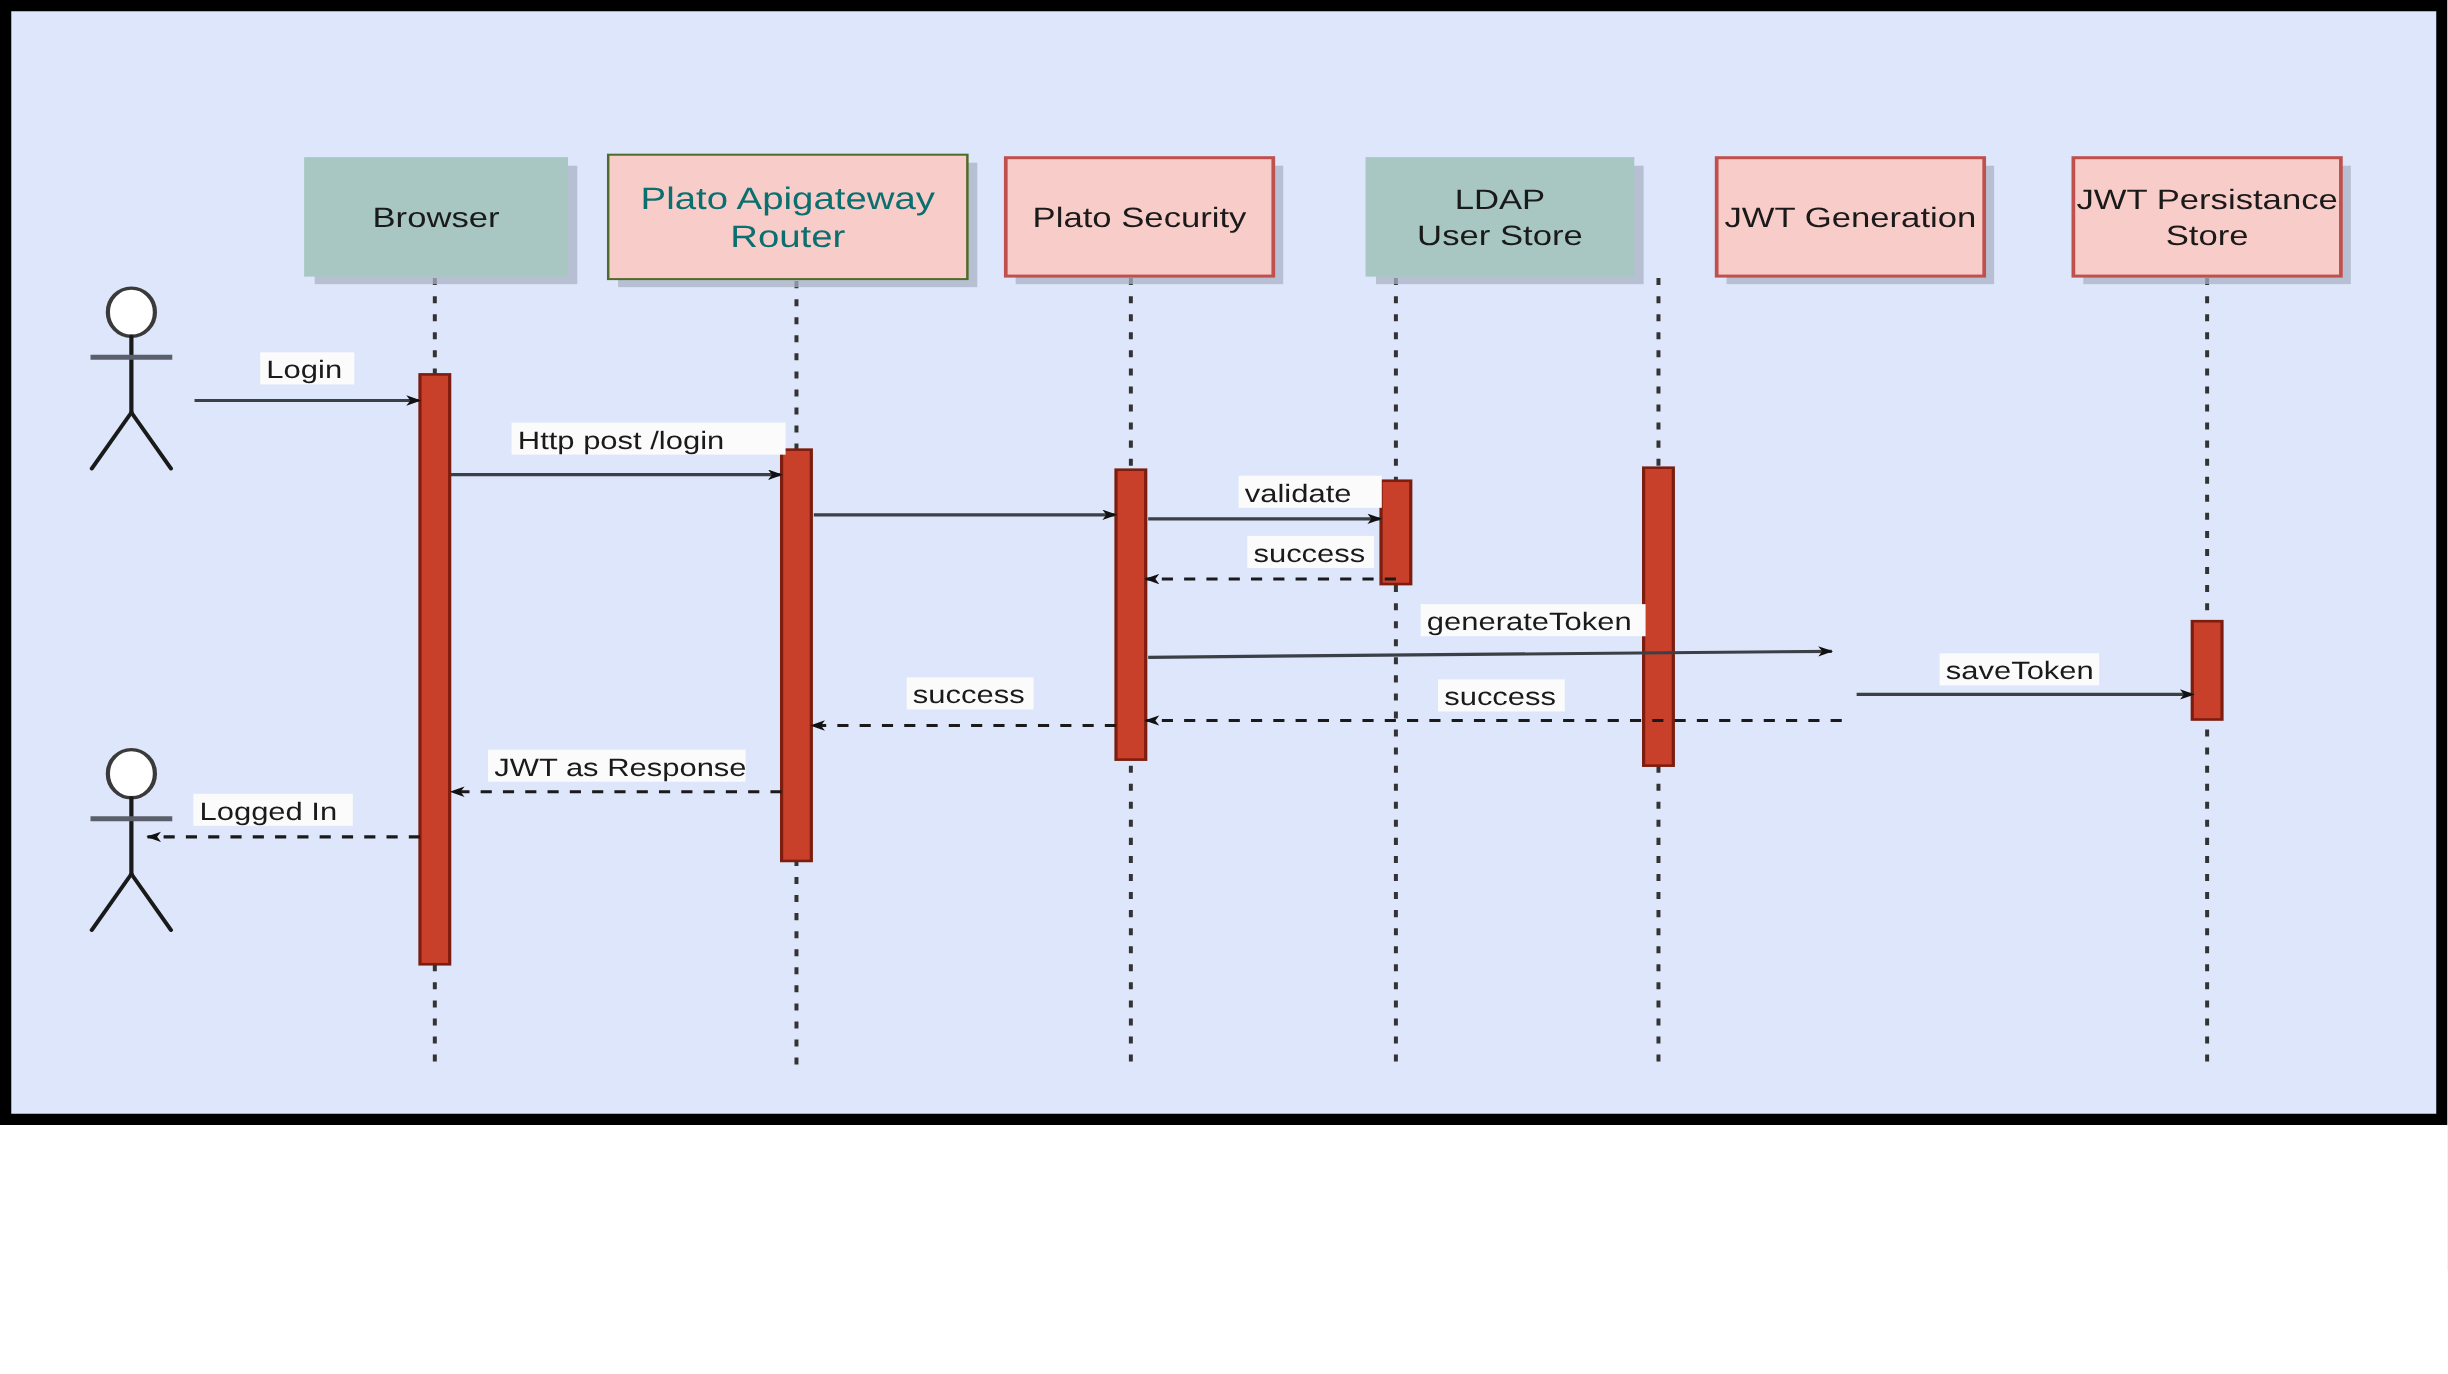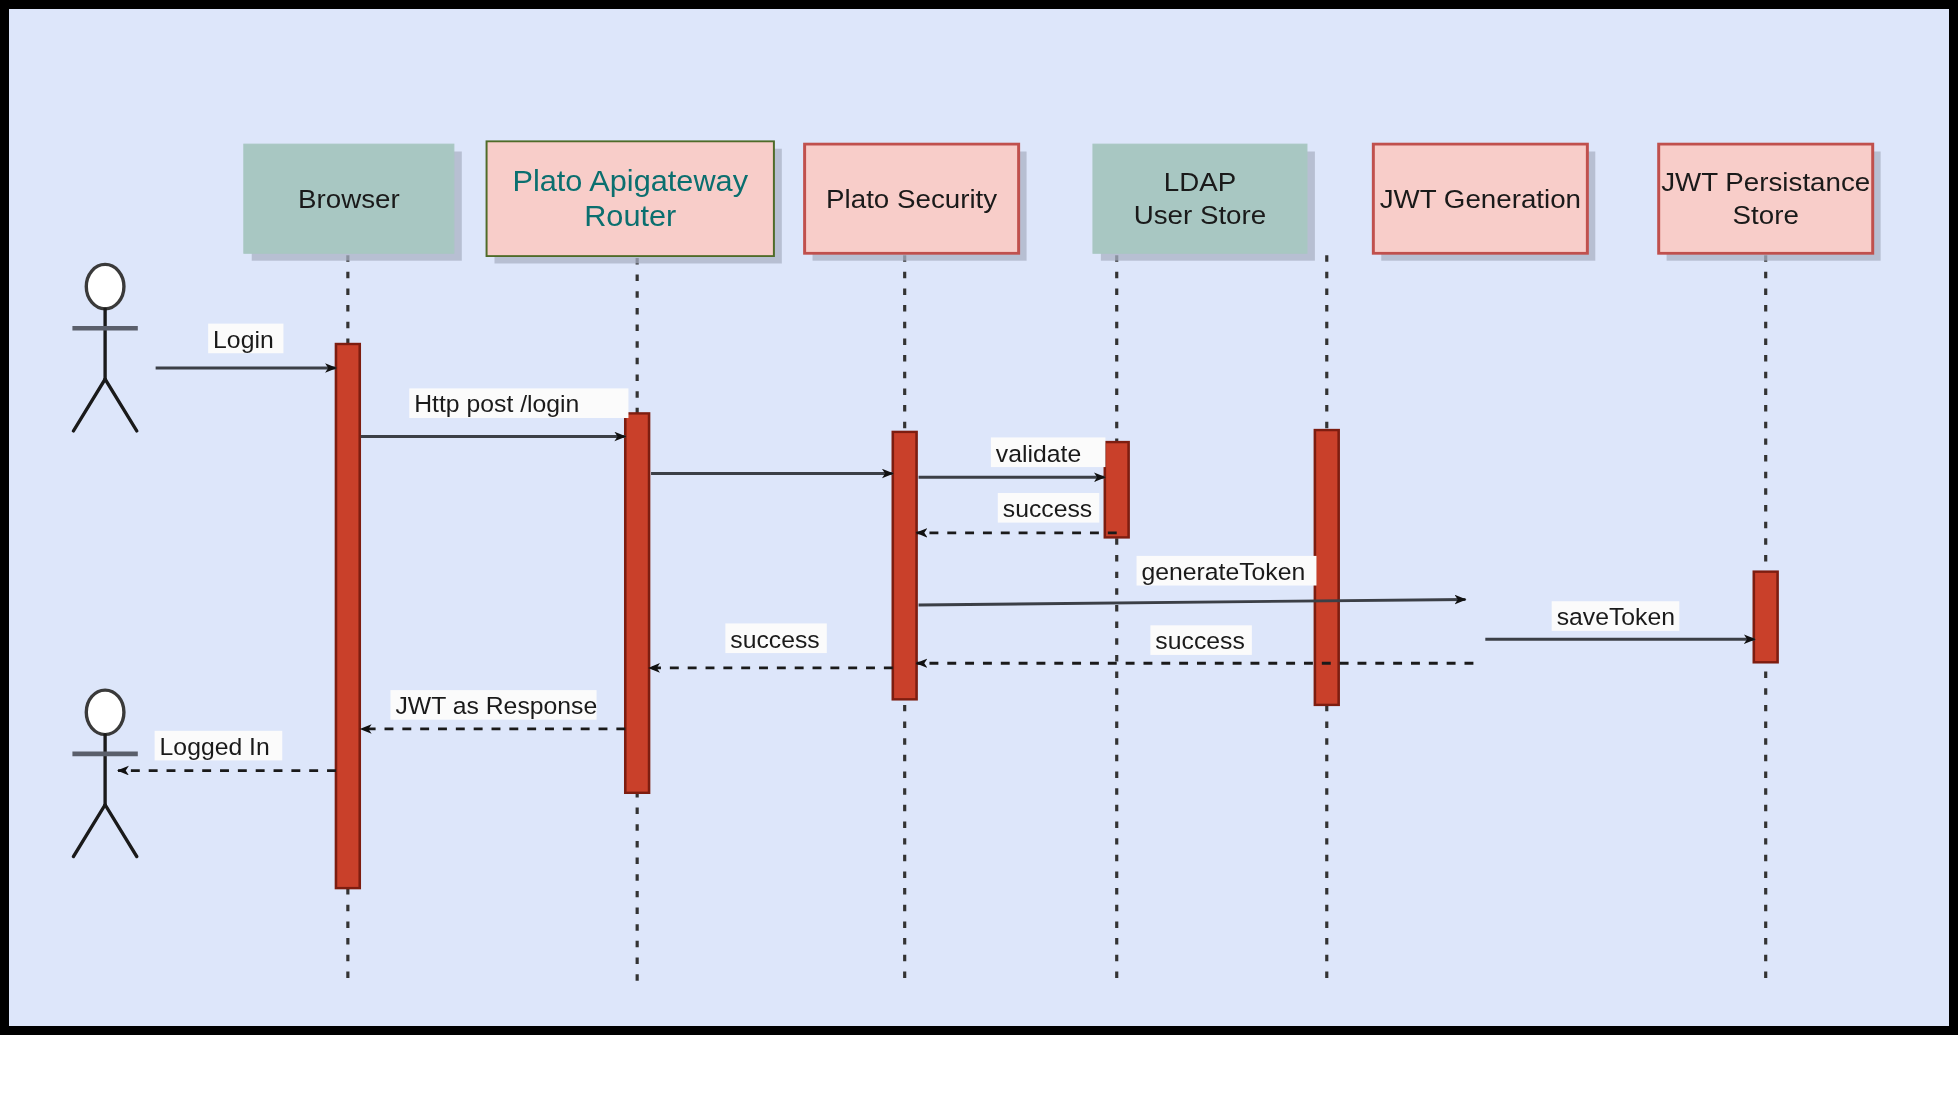--- a/index.html
+++ b/index.html
@@ -1,20 +1,20 @@
 <!DOCTYPE html>
 <html><head>
 <meta charset="utf-8">
 <title>Sequence Diagram</title>
 <style>
   html,body{margin:0;padding:0;background:#ffffff;}
   body{font-family:"Liberation Sans", sans-serif;}
   #canvas{
     position:relative;
-    width:1958px;height:1035px;
+    width:1958px;height:900px;
     box-sizing:border-box;
     border:9px solid #000000;
     background:#dde6fa;
     overflow:hidden;
     padding-left:12px;
   }
   #diagram{position:absolute;left:0;top:0;width:100%;height:100%;}
 </style>
 </head>
 <body>

